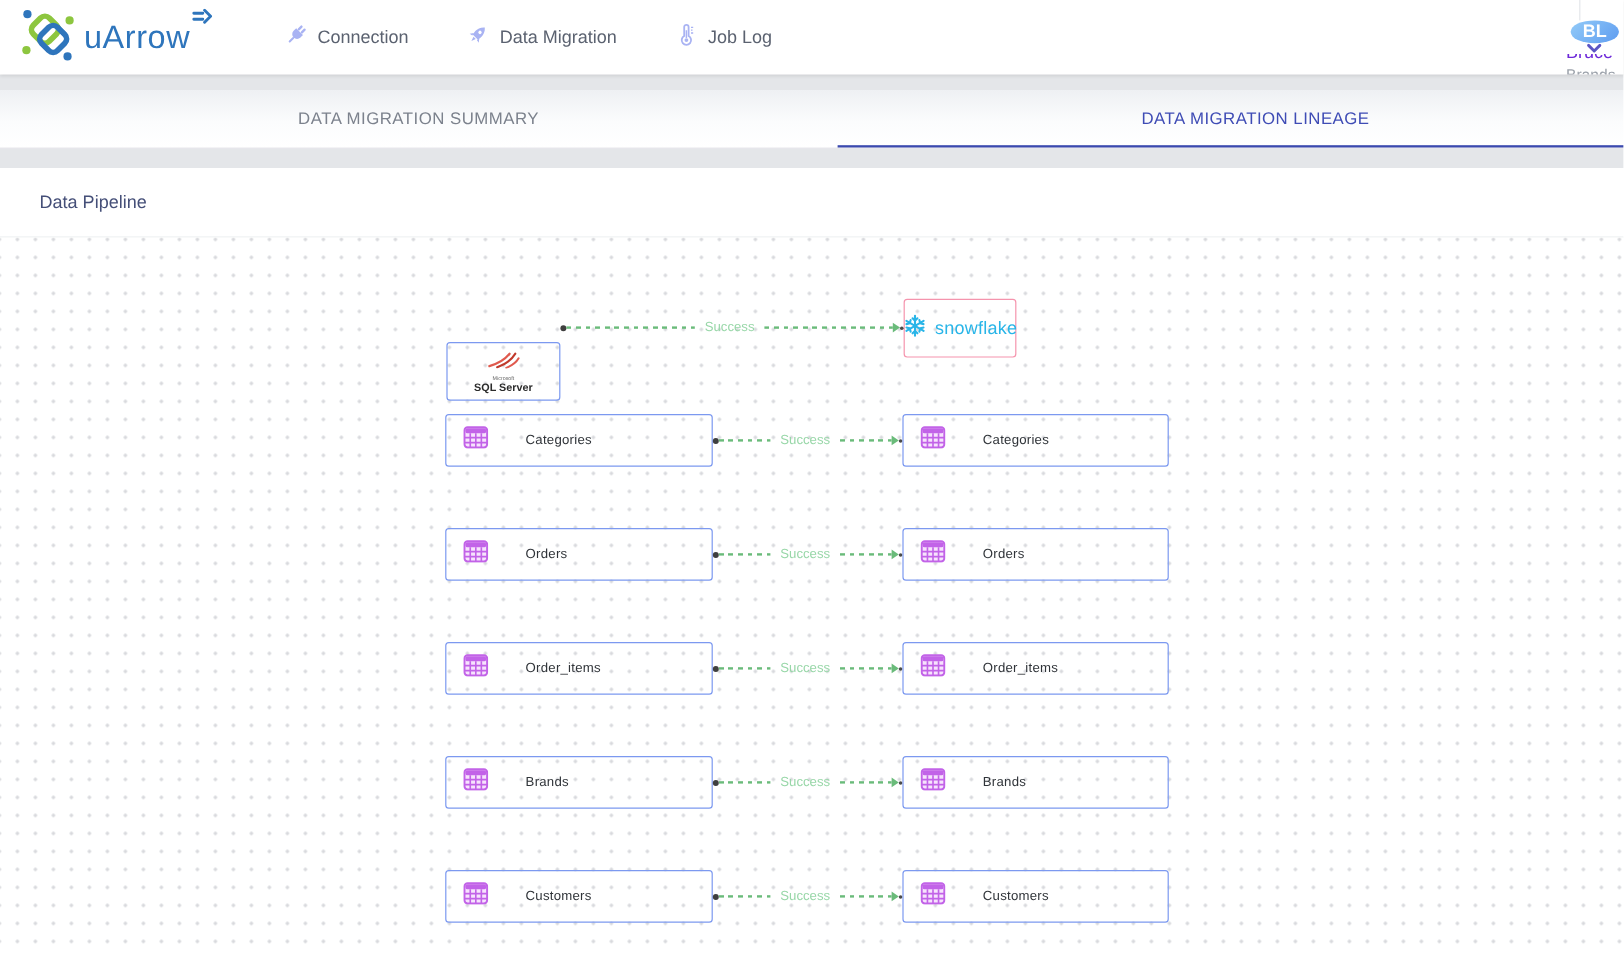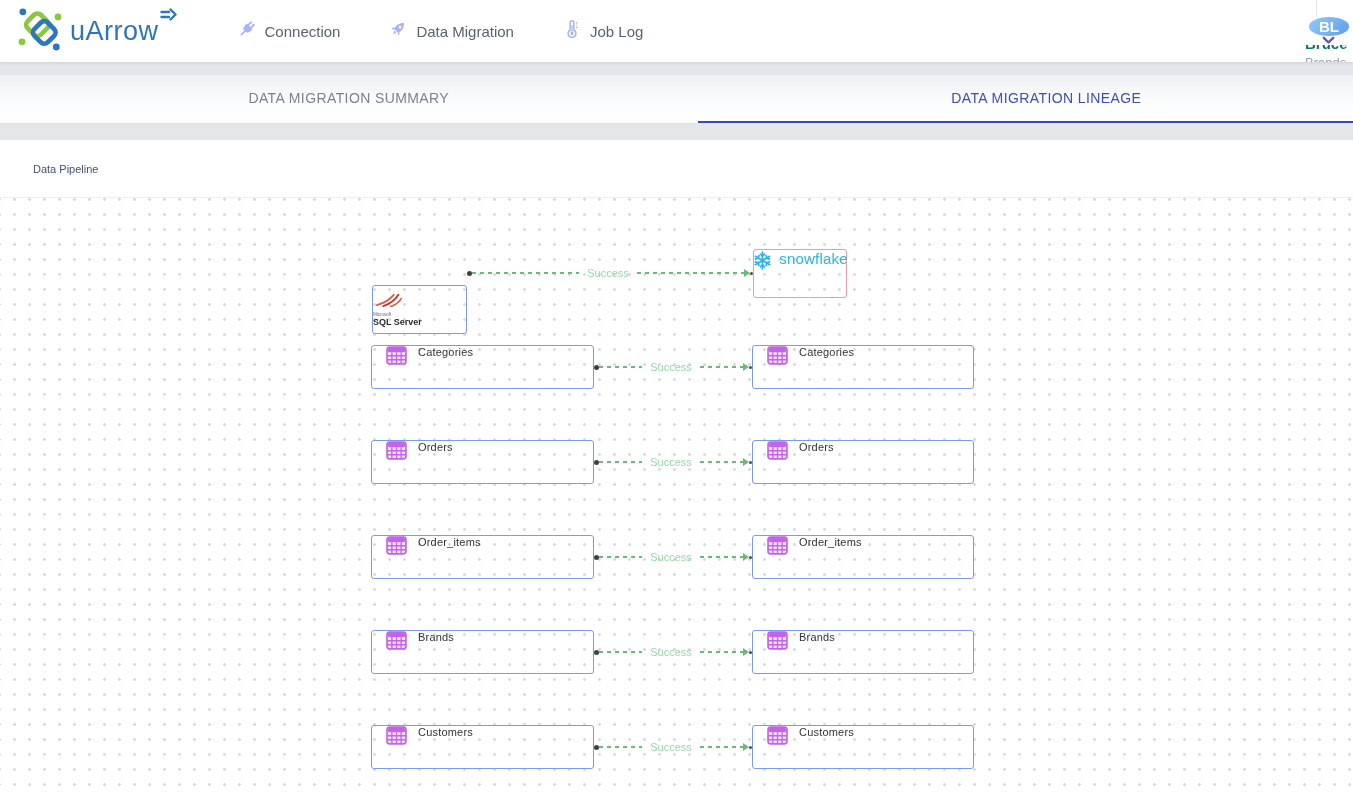--- a/index.html
+++ b/index.html
@@ -15,51 +15,51 @@
   .logo-arrow { position:absolute; top:-9px; right:-2px; }
   .nav-menu { display:flex; align-items:center; gap:48px; margin-left:62px; }
   .nav-item { display:flex; align-items:center; gap:8px; cursor:pointer; }
   .nav-item .lbl { font-size:15px; color:#5b6270; }
   .nav-right { position:absolute; right:0; top:0; height:62px; display:flex; align-items:center;flex-direction:column; }
   .nav-divider { width:1px; height:38px; background:#e4e6ea; margin-right:26px; }
   .avatar { width:40px; height:40px; border-radius:50%; background:linear-gradient(135deg,#93cbf8,#5e9cf0);
     color:#fff; font-size:15px; font-weight:bold; display:flex; align-items:center; justify-content:center; cursor:pointer; }
   .chev { margin:0 10px 0 8px; cursor:pointer; display:flex; }
   .user-block { display:flex; flex-direction:column; justify-content:center; white-space:nowrap; width:48px; overflow:hidden; }
-  .user-name { font-size:15px; font-weight:bold; color:#0f766e; line-height:20px; }
+  .user-name { font-size:15px; font-weight:normal; color:#6d28d9; line-height:20px; }
   .user-org { font-size:13px; color:#9ba1aa; line-height:18px; }
 
   
   .strip1 { height:13px; background:#e4e6e9; }
   .strip2 { height:16px; background:#e4e6e9; }
   .tabbar-wrap { height:49px; overflow:hidden; background:linear-gradient(180deg,#eef0f3 0%,#fbfcfd 55%,#ffffff 100%);
     border-bottom:1px solid #e0e2e6; }
   .tabbar { width:1395px; height:49px; display:flex; }
   .tab { flex:1; display:flex; align-items:center; justify-content:center; font-size:14px;
     letter-spacing:.4px; color:#7c828d; cursor:pointer; border-bottom:3px solid transparent; }
   .tab.active { color:#3f4cb5; border-bottom-color:#3a49ae; font-weight:500; }
 
   
   .section-header { height:58px; background:#fff; display:flex; align-items:center; padding-left:33px;
     border-bottom:1px solid #eceef1; }
-  .section-title { font-size:11px; color:#454f78; }
+  .section-title { font-size:15px; color:#454f78; }
 
   
   .canvas { position:relative; height:597px; background:#fff;
     background-image:radial-gradient(circle,#d8d9dd 1.2px, transparent 1.6px);
     background-size:15px 15px; background-position:7px 9px; }
 
   .node { position:absolute; background:transparent; border:1.5px solid #7c99f0; border-radius:3px;
-    display:flex; align-items:flex-start; cursor:pointer; }
+    display:flex; align-items:center; cursor:pointer; }
   .node.src { left:372px; top:51px; width:95px; height:49px; flex-direction:column; justify-content:center;margin-top:36px; }
   .node.tgt { left:753px; top:51px; width:94px; height:49px; border-color:#f594ad; justify-content:center; gap:6px; }
   .tbl-node { padding-left:14px; gap:11px; height:44px; }
   .tbl-node.l { left:371px; width:223px; }
   .tbl-node.r { left:752px; width:222px; }
-  .tbl-label { font-size:11px; color:#303439; font-weight:500; letter-spacing:.2px; }
+  .tbl-label { font-size:11px; color:#303439; font-weight:500; letter-spacing:.2px;margin-left:20px; }
 
   .sql-brand { font-size:4.5px; color:#6a6a6a; line-height:5px; margin-top:1px; }
   .sql-name { font-size:9px; font-weight:bold; color:#2b2b2b; line-height:10px; }
   .sf-name { font-size:15px; color:#29b5e8; letter-spacing:.2px; }
 
   .conn { position:absolute; height:12px; display:flex; align-items:center; }
   .conn .dash { flex:1; height:2px;
     background:repeating-linear-gradient(90deg,#6abb7a 0 4px, transparent 4px 8px); }
   .conn .dot { width:5px; height:5px; border-radius:50%; background:#3f3f3f; flex:none; }
   .conn .status { font-size:11px; color:#98d7a8; margin:0 8px; flex:none; }

